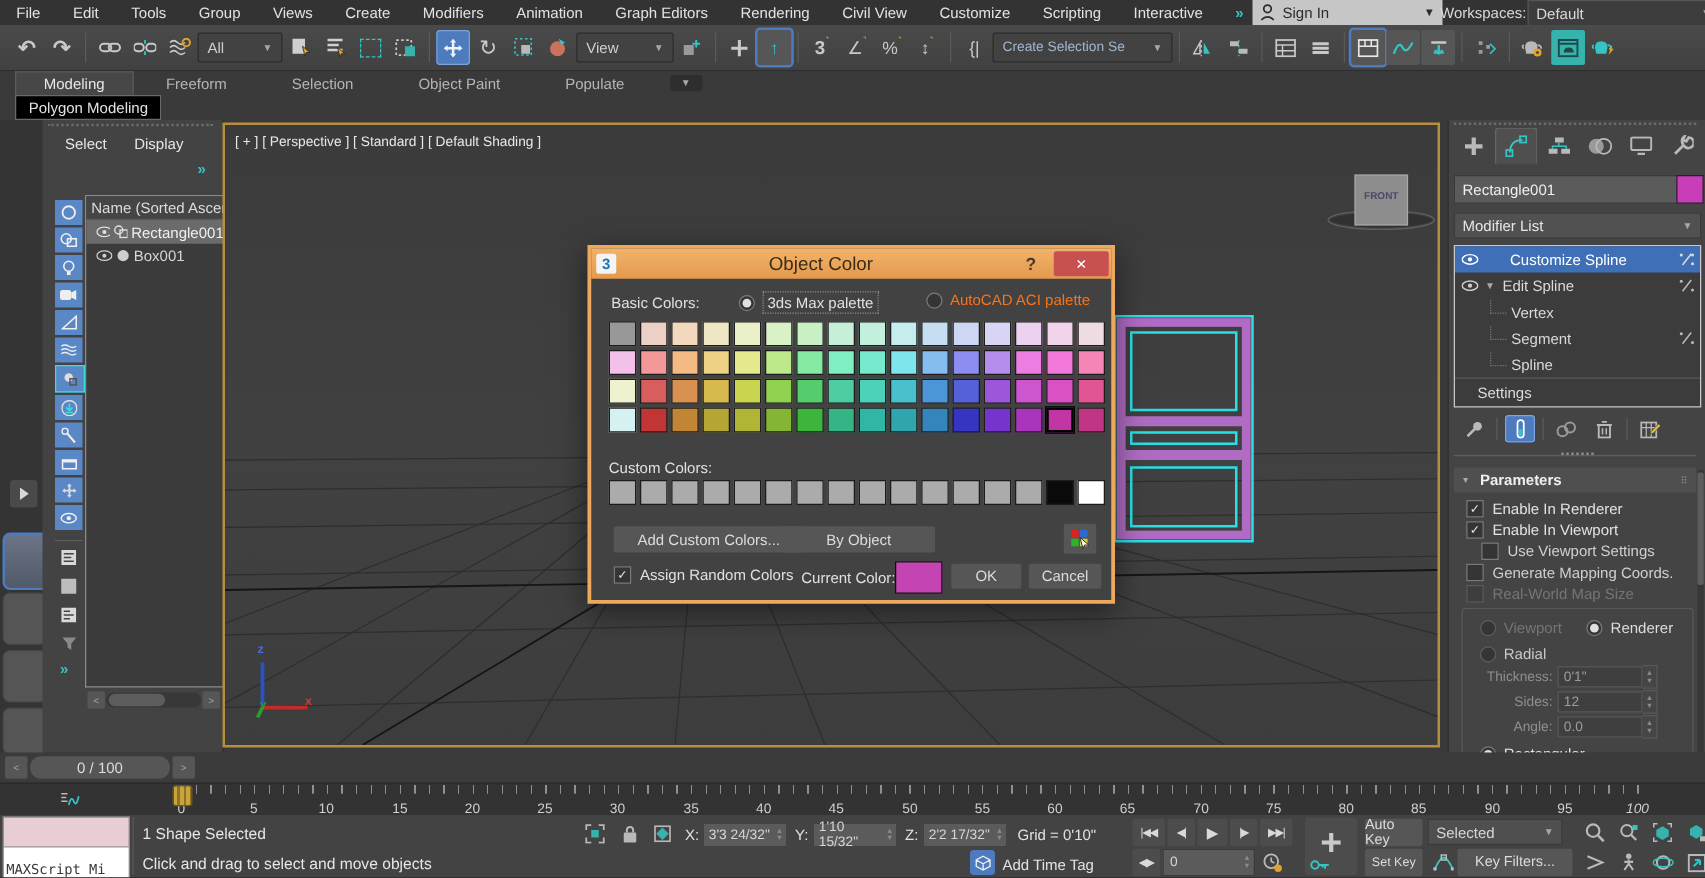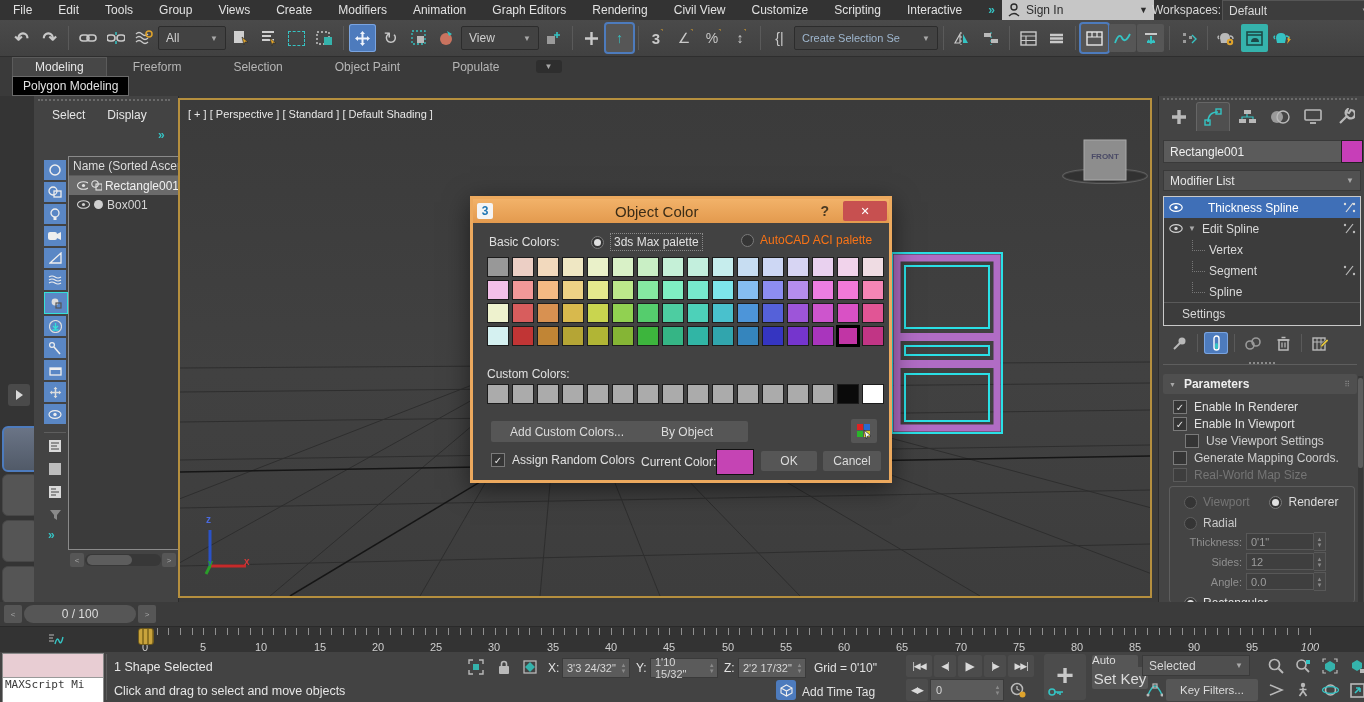--- a/index.html
+++ b/index.html
@@ -693,21 +693,21 @@
         <span style="color:#e6e6e6">Modifier List</span>
         <span class="ar" style="margin-left:auto">▼</span>
       </div>
 
       <div class="r" style="left:4px;top:100px;width:198px;height:130px;background:#3c3c3c;border:1px solid #c9c9c9;box-sizing:border-box">
         <div class="stackrow" style="background:#3f6fb7;color:#fff">
           <svg width="14" height="9" style="margin:0 5px">
               <ellipse cx="7" cy="4.5" rx="6.2" ry="3.8" fill="none" stroke="#fff" stroke-width="1.2"></ellipse>
               <circle cx="7" cy="4.5" r="1.7" fill="#fff"></circle>
             </svg>
-          <span style="margin-left:20px">Thickness Spline</span>
+          <span style="margin-left:20px">Customize Spline</span>
           <svg width="13" height="13" style="margin-left:auto;margin-right:4px">
               <line x1="3" y1="11" x2="10" y2="2" stroke="#ddd" stroke-width="1.2"></line>
               <circle cx="2" cy="3" r="1.2" fill="#ddd"></circle>
               <circle cx="11" cy="10" r="1.2" fill="#ddd"></circle>
               <circle cx="11" cy="3" r="1.2" fill="#ddd"></circle>
             </svg>
         </div>
         <div class="stackrow">
           <svg width="14" height="9" style="margin:0 5px">
               <ellipse cx="7" cy="4.5" rx="6.2" ry="3.8" fill="none" stroke="#cfcfcf" stroke-width="1.2"></ellipse>
@@ -912,21 +912,21 @@
         <span class="rlab" style="left: 1122px;">95</span>
         <span class="rlab" style="left: 1180px; font-style: italic;">100</span>
     </div>
     <div class="r" style="left:138px;top:1px;width:14px;height:15px;background:repeating-linear-gradient(90deg,#c9a33c 0 3px,#8f7322 3px 5px);border:1px solid #6e5a1c;border-radius:3px;z-index:3"></div>
   </div>
 
   <div class="r" id="statusbar" style="left:0;top:652px;width:1364px;height:50px;background:#434343">
 
     <div class="r" style="left:2px;top:1px;width:100px;height:48px;border:1px solid #8a8a8a">
       <div style="height:23px;background:#e8cdd3;border-bottom:1px solid #999"></div>
-      <div style="height:24px;background:#ffffff;display:flex;align-items:flex-start;padding-left:2px;overflow:hidden">
+      <div style="height:24px;background:#ffffff;display:flex;align-items:flex-end;padding-left:2px;overflow:hidden">
         <span style="font-family:'DejaVu Sans Mono',monospace;font-size:11px;color:#3a3a3a;white-space:nowrap">MAXScript Mi</span>
         </div>
     </div>
     <div class="r" style="left:106px;top:2px;width:1px;height:46px;background:#5a5a5a"></div>
 
     <span class="r" style="left:114px;top:8px;color:#e6e6e6;font-size:12.5px">1 Shape Selected</span>
     <span class="r" style="left:114px;top:32px;color:#e6e6e6;font-size:12.5px">Click and drag to select and move objects</span>
 
     <div class="r navic" style="left:464px;top:4px">
       <svg width="16" height="16">
@@ -1020,21 +1020,21 @@
     <div class="r" style="left:1044px;top:2px;width:42px;height:46px;background:#4c4c4c;border-radius:3px;display:flex;align-items:center;justify-content:center;position:absolute">
       <span style="font-size:30px;color:#c9c9c9;font-weight:bold;margin-top:-4px">+</span>
       <svg width="16" height="12" style="position:absolute;left:4px;bottom:4px">
           <circle cx="4" cy="8" r="3" fill="none" stroke="#35c3c3" stroke-width="1.6"></circle>
           <path d="M7 8 h8 m-3 0 v3 m-2 -3 v2" stroke="#35c3c3" stroke-width="1.6" fill="none"></path>
         </svg>
     </div>
     <div class="r btn" style="left:1092px;top:3px;width:46px;height:22px;font-size:11.5px">
         <span>Auto Key</span>
       </div>
-    <div class="r btn" style="left:1092px;top:15px;width:56px;height:22px;font-size:15px">
+    <div class="r btn" style="left:1092px;top:27px;width:46px;height:22px;font-size:10px">
         <span>Set Key</span>
       </div>
     <div class="r f" style="left:1142px;top:3px;width:108px;height:21px;background:#4f4f4f;border:1px solid #3a3a3a;padding:0 6px;box-sizing:border-box">
       <span>Selected</span>
       <span class="ar" style="margin-left:auto">▼</span>
       </div>
     <div class="r navic" style="left:1142px;top:27px">
       <svg width="17" height="15">
           <path d="M2 12 Q6 3 9 3 T16 12" fill="none" stroke="#35c3c3" stroke-width="1.5"></path>
           <rect x="7" y="1" width="4" height="4" fill="none" stroke="#b9b9b9" stroke-width="1.2"></rect>

